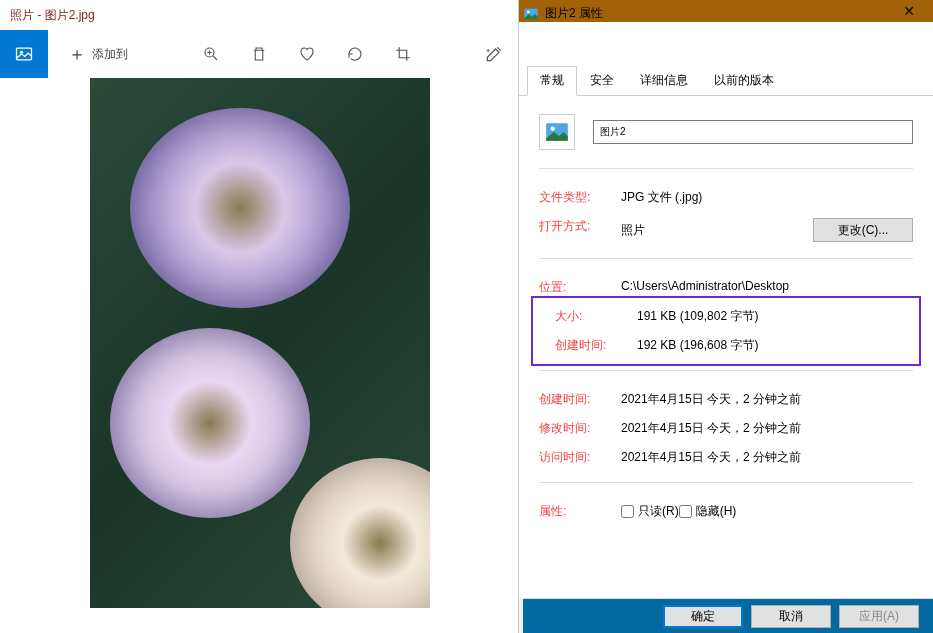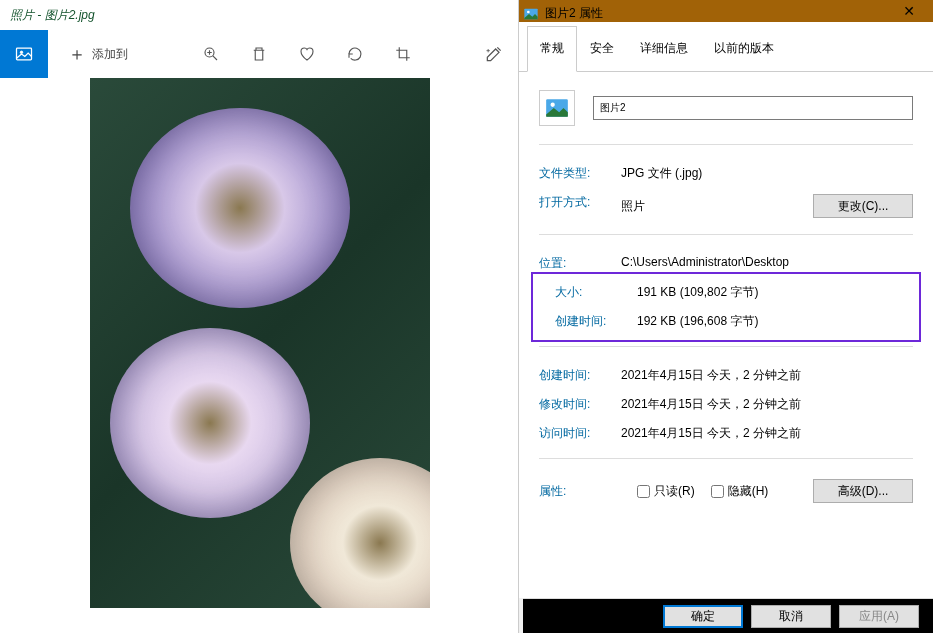--- a/index.html
+++ b/index.html
@@ -1,59 +1,59 @@
 <!DOCTYPE html>
 <html><head>
 <meta charset="utf-8">
 <style>
 * { box-sizing: border-box; margin: 0; padding: 0; }
 body { font-family: "Microsoft YaHei", "Segoe UI", sans-serif; font-size: 12px; width: 933px; height: 633px; overflow: hidden; background: #fff; position: relative; }
 
 .photos-app { position: absolute; left: 0; top: 0; width: 518px; height: 633px; background: #fff; }
-.photos-titlebar { height: 30px; display: flex; align-items: center; padding-left: 10px; color: #14532d; font-size: 12px; font-style: italic; }
+.photos-titlebar { height: 30px; display: flex; align-items: center; padding-left: 10px; color: #7f1d1d; font-size: 12px; }
 .photos-toolbar { height: 48px; display: flex; align-items: center; gap: 0; }
 .photos-toolbar .active-tab { width: 48px; height: 48px; background: #0078d4; display: flex; align-items: center; justify-content: center; }
 .photos-toolbar .active-tab svg { width: 20px; height: 20px; }
 .add-btn { display: flex; align-items: center; gap: 6px; padding: 0 16px 0 20px; height: 48px; color: #444; }
 .add-btn .plus { font-size: 18px; font-weight: 300; }
 .tool-icon { width: 48px; height: 48px; display: flex; align-items: center; justify-content: center; color: #555; }
 .tool-spacer { flex: 1; }
 .photos-image { position: absolute; left: 90px; top: 78px; width: 340px; height: 530px; background: linear-gradient(135deg, #2a4a3a 0%, #1a3528 50%, #2a4a3a 100%); overflow: hidden; }
 .flower { position: absolute; border-radius: 50%; }
 .flower1 { left: 40px; top: 30px; width: 220px; height: 200px; background: radial-gradient(circle at 50% 50%, #8a7850 0%, #d8c8e8 30%, #b8a8d8 50%, #9888c8 70%, #6858a8 100%); box-shadow: inset 0 0 40px rgba(0,0,0,0.3); }
 .flower2 { left: 20px; top: 250px; width: 200px; height: 190px; background: radial-gradient(circle at 50% 50%, #8a7850 0%, #e8d8f0 30%, #d8c8e8 50%, #b8a8d8 70%, #9888c8 100%); box-shadow: inset 0 0 40px rgba(0,0,0,0.3); }
 .flower3 { left: 200px; top: 380px; width: 180px; height: 170px; background: radial-gradient(circle at 50% 50%, #8a7850 0%, #f0e8d8 30%, #e8d8c8 60%, #d8c8b8 100%); box-shadow: inset 0 0 40px rgba(0,0,0,0.3); }
 
 .props-dialog { position: absolute; left: 518px; top: 0; width: 415px; height: 633px; background: #f0f0f0; border-left: 1px solid #ccc; }
 .props-titlebar { height: 22px; background: #a16207; display: flex; align-items: flex-end; padding: 0 4px; }
 .props-titlebar .title-icon { width: 16px; height: 16px; margin-right: 6px; }
 .props-titlebar .title-text { flex: 1; font-size: 12px; }
 .props-titlebar .close-btn { width: 40px; height: 22px; display: flex; align-items: center; justify-content: center; font-size: 14px; }
 .props-body { background: #fff; margin: 0; height: 576px; }
 .tabs { display: flex; border-bottom: 1px solid #ccc; padding: 4px 8px 0 8px; }
-.tab { padding: 13px 12px; border: 1px solid transparent; cursor: pointer; font-size: 12px; }
+.tab { padding: 5px 12px; border: 1px solid transparent; cursor: pointer; font-size: 12px; margin-top: 40px; }
 .tab.active { border: 1px solid #ccc; border-bottom: 1px solid #fff; background: #fff; margin-bottom: -1px; }
 .tab-content { padding: 18px 20px; }
 .file-header { display: flex; align-items: center; gap: 18px; margin-bottom: 18px; }
 .file-icon { width: 36px; height: 36px; border: 1px solid #ccc; display: flex; align-items: center; justify-content: center; background: #fff; }
 .filename-input { flex: 1; height: 24px; border: 1px solid #7a7a7a; padding: 0 6px; font-size: 10px; font-family: inherit; }
 .sep { height: 1px; background: #ddd; margin: 10px 0 14px 0; }
 .prop-row { display: flex; padding: 6px 0; font-size: 12px; }
-.prop-label { width: 82px; color: #0369a1; }
+.prop-label { width: 82px; color: #ef4444; }
 .prop-value { flex: 1; color: #000; }
 .change-btn, .adv-btn { width: 100px; height: 24px; border: 1px solid #adadad; background: #e1e1e1; font-size: 12px; font-family: inherit; cursor: pointer; }
 .open-row .prop-value-wrap { flex: 1; display: flex; align-items: center; justify-content: space-between; }
 .highlight-box { border: 2px solid #6d28d9; padding: 4px 22px; margin: -6px -8px; }
-.attr-row { display: flex; align-items: center; gap: 16px; padding: 6px 0; }
+.attr-row { display: flex; align-items: center; padding: 6px 0; }
 .attr-row .prop-label { width: 82px; }
 .checkbox-wrap { display: flex; align-items: center; gap: 4px; }
 .checkbox-wrap input { width: 13px; height: 13px; }
 .attr-spacer { flex: 1; }
 
-.dialog-buttons { position: absolute; bottom: 0; left: 4px; right: 0; height: 35px; background: #000000; display: flex; align-items: center; justify-content: flex-end; gap: 8px; padding: 0 14px; border-top: 1px solid #ddd; }
+.dialog-buttons { position: absolute; bottom: 0; left: 4px; right: 0; height: 35px; background: #0369a1; display: flex; align-items: center; justify-content: flex-end; gap: 8px; padding: 0 14px; border-top: 1px solid #ddd; }
 .dlg-btn { width: 80px; height: 23px; border: 1px solid #adadad; background: #e1e1e1; font-size: 12px; font-family: inherit; cursor: pointer; }
 .dlg-btn.primary { border: 2px solid #0078d4; }
 .dlg-btn.disabled { color: #888; }
 
 .picture-icon-svg { stroke: #fff; fill: none; }
 </style>
 </head>
 <body>
 
 <div class="photos-app">
@@ -191,21 +191,20 @@
         <span class="prop-label">属性:</span>
         <label class="checkbox-wrap">
           <input type="checkbox" style="">
           <span>只读(R)</span>
         </label>
         <label class="checkbox-wrap">
           <input type="checkbox" style="">
           <span>隐藏(H)</span>
         </label>
         <div class="attr-spacer"></div>
-        <button class="adv-btn">高级(D)...</button>
       </div>
     </div>
   </div>
   <div class="dialog-buttons">
     <button class="dlg-btn primary">确定</button>
     <button class="dlg-btn">取消</button>
     <button class="dlg-btn disabled">应用(A)</button>
   </div>
 </div>
 

